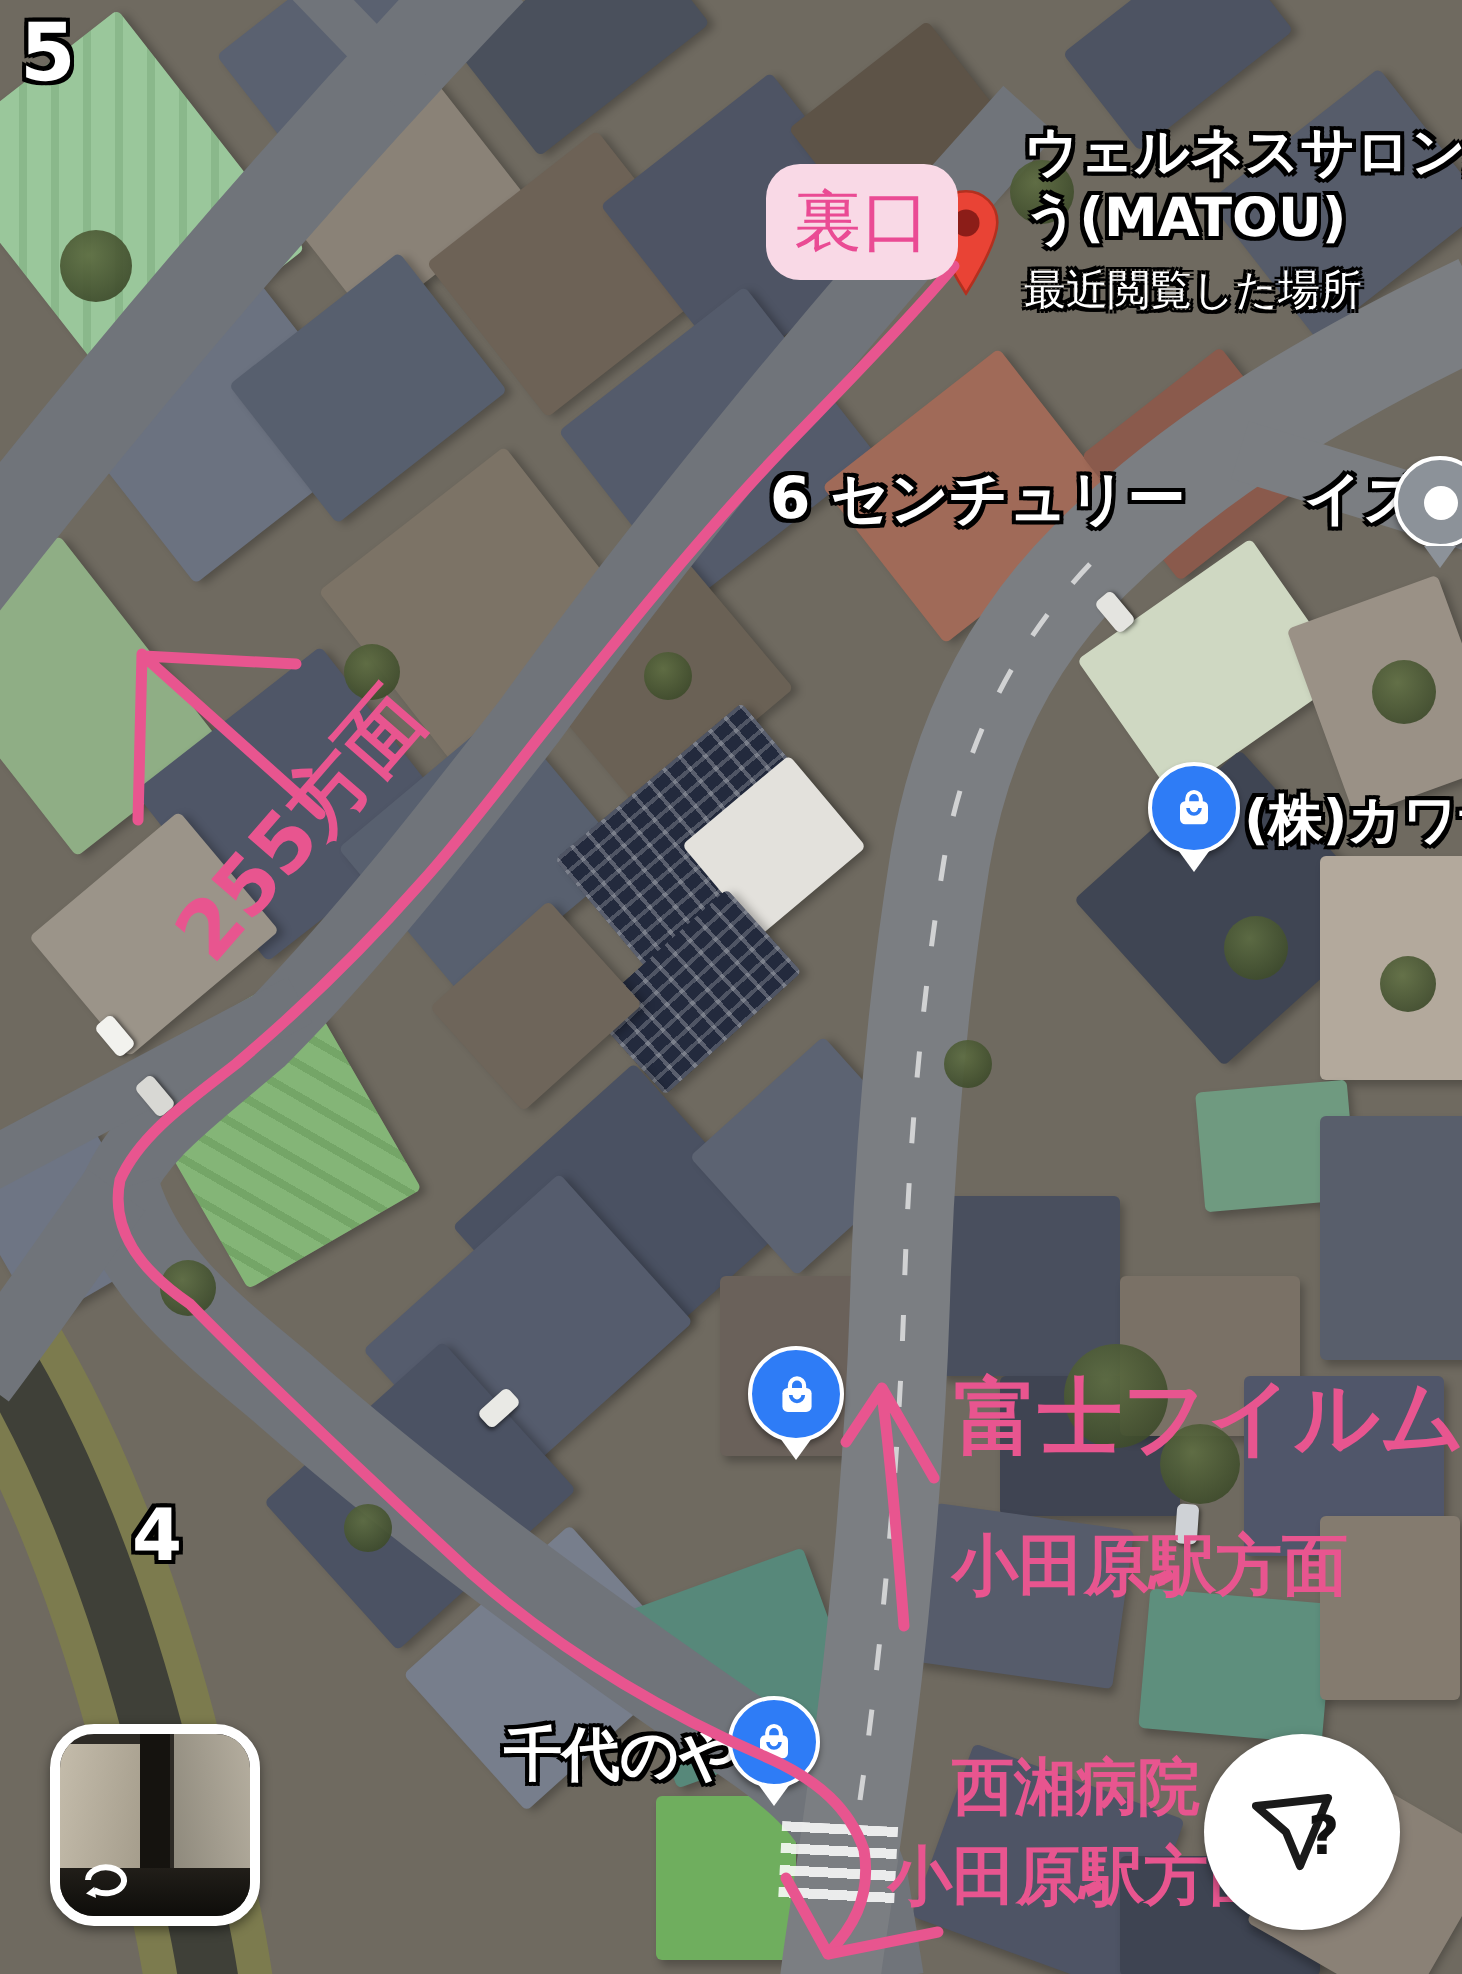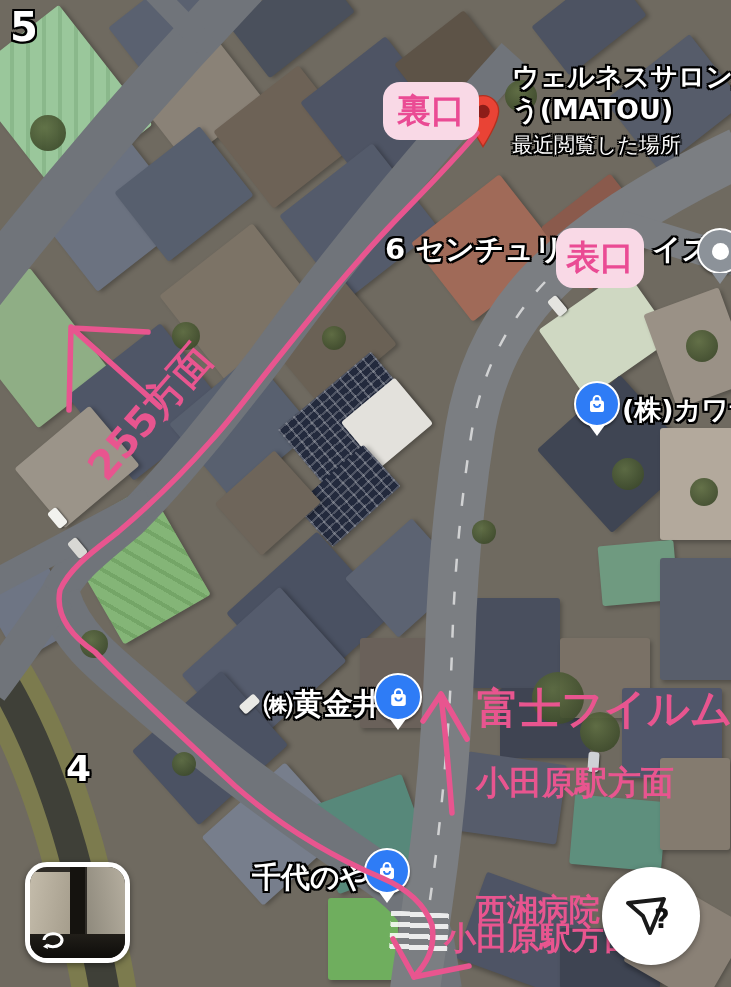--- a/index.html
+++ b/index.html
@@ -13,21 +13,21 @@
      repeating-linear-gradient(90deg,rgba(255,255,255,.25) 0 2px,transparent 2px 10px),
      repeating-linear-gradient(0deg,rgba(255,255,255,.2) 0 2px,transparent 2px 8px),#232a3d;}
   
   .maplabel{position:absolute;color:#fff;font-weight:700;white-space:nowrap;
     text-shadow:-2px -2px 0 #000,2px -2px 0 #000,-2px 2px 0 #000,2px 2px 0 #000,
                  0 -2px 0 #000,0 2px 0 #000,-2px 0 0 #000,2px 0 0 #000;}
   .sub{font-weight:400;}
   
   .pink{position:absolute;color:var(--pink);font-weight:700;white-space:nowrap;}
   .tag{position:absolute;background:var(--label-bg);color:var(--label-text);
-       font-weight:700;border-radius:17px;display:flex;align-items:center;
+       font-weight:400;border-radius:17px;display:flex;align-items:center;
        justify-content:center;}
   
   .pin{position:absolute;}
   .pin .bulb{position:absolute;left:0;top:0;border-radius:50%;border:2.5px solid #fff;
        display:flex;align-items:center;justify-content:center;
        box-shadow:0 2px 3px rgba(0,0,0,.4);}
   .pin .tail{position:absolute;width:0;height:0;border-left:8px solid transparent;
        border-right:8px solid transparent;border-top:11px solid #fff;}
   .crosswalk{position:absolute;background:
      repeating-linear-gradient(180deg,rgba(255,255,255,.85) 0 5px,transparent 5px 11px);}
@@ -175,21 +175,20 @@
       <svg width="24" height="24" viewBox="0 0 24 24">
         <path d="M8.6 9 V7.4 a3.4 3.4 0 0 1 6.8 0 V9" fill="none" stroke="#fff" stroke-width="2"></path>
         <rect x="5" y="8.6" width="14" height="11.5" rx="2.6" fill="#fff"></rect>
         <path d="M9 12 a3 3 0 0 0 6 0" fill="none" stroke="var(--pin-blue)" stroke-width="1.8"></path>
       </svg>
     </div>
     <div class="tail" style="left:15px;top:44px;"></div>
   </div>
   <div class="maplabel" style="left:622px;top:392px;font-size:27px;">(株)カワサ</div>
 
-  <div class="maplabel" style="left:263px;top:684px;font-size:30px;">㈱黄金井</div>
   <div class="pin" style="left:374px;top:673px;width:48px;height:62px;">
     <div class="bulb" style="width:48px;height:48px;background:var(--pin-blue);">
       <svg width="25" height="25" viewBox="0 0 24 24">
         <path d="M8.6 9 V7.4 a3.4 3.4 0 0 1 6.8 0 V9" fill="none" stroke="#fff" stroke-width="2"></path>
         <rect x="5" y="8.6" width="14" height="11.5" rx="2.6" fill="#fff"></rect>
         <path d="M9 12 a3 3 0 0 0 6 0" fill="none" stroke="var(--pin-blue)" stroke-width="1.8"></path>
       </svg>
     </div>
     <div class="tail" style="left:16px;top:46px;"></div>
   </div>
@@ -219,25 +218,24 @@
       C 410,890 425,905 432,925
       C 436,950 425,965 414,977"></path>
     <path class="route" d="M 414,977 L 393,939 M 414,977 L 469,966"></path>
     <path class="route" d="M 160,407 L 74,330 M 72,328 L 148,332 M 71,327 L 69,410"></path>
     <path class="route" d="M 452,813 C 449,775 446,735 441,697 M 441,694 L 423,721 M 441,694 L 467,739"></path>
   </svg>
 
   <div class="pink" style="left:40px;top:385px;width:220px;text-align:center;font-size:40px;transform:rotate(-49deg);">255方面</div>
   <div class="pink" style="left:477px;top:681px;font-size:42px;">富士フイルム</div>
   <div class="pink" style="left:476px;top:761px;font-size:33px;">小田原駅方面</div>
-  <div class="pink" style="left:476px;top:873px;font-size:31px;margin-top:16px;">西湘病院</div>
+  <div class="pink" style="left:476px;top:873px;font-size:31px;">西湘病院</div>
   <div class="pink" style="left:444px;top:917px;font-size:32px;">小田原駅方面</div>
 
   <div class="tag" style="left:383px;top:82px;width:96px;height:58px;font-size:34px;">裏口</div>
-  <div class="tag" style="left:556px;top:228px;width:88px;height:60px;font-size:34px;">表口</div>
 
   <div class="svthumb">
     <div class="wallL"></div>
     <div class="wallR"></div>
     <div class="slit"></div>
     <div class="ground"></div>
     <svg width="30" height="22" viewBox="0 0 30 22" style="position:absolute;left:8px;bottom:7px;">
       <path d="M 6,11 a 9,6.5 0 1 1 3,5" fill="none" stroke="#fff" stroke-width="3"></path>
       <path d="M 10,20 l -5,-2.2 4.2,-3.4 z" fill="#fff"></path>
     </svg>

